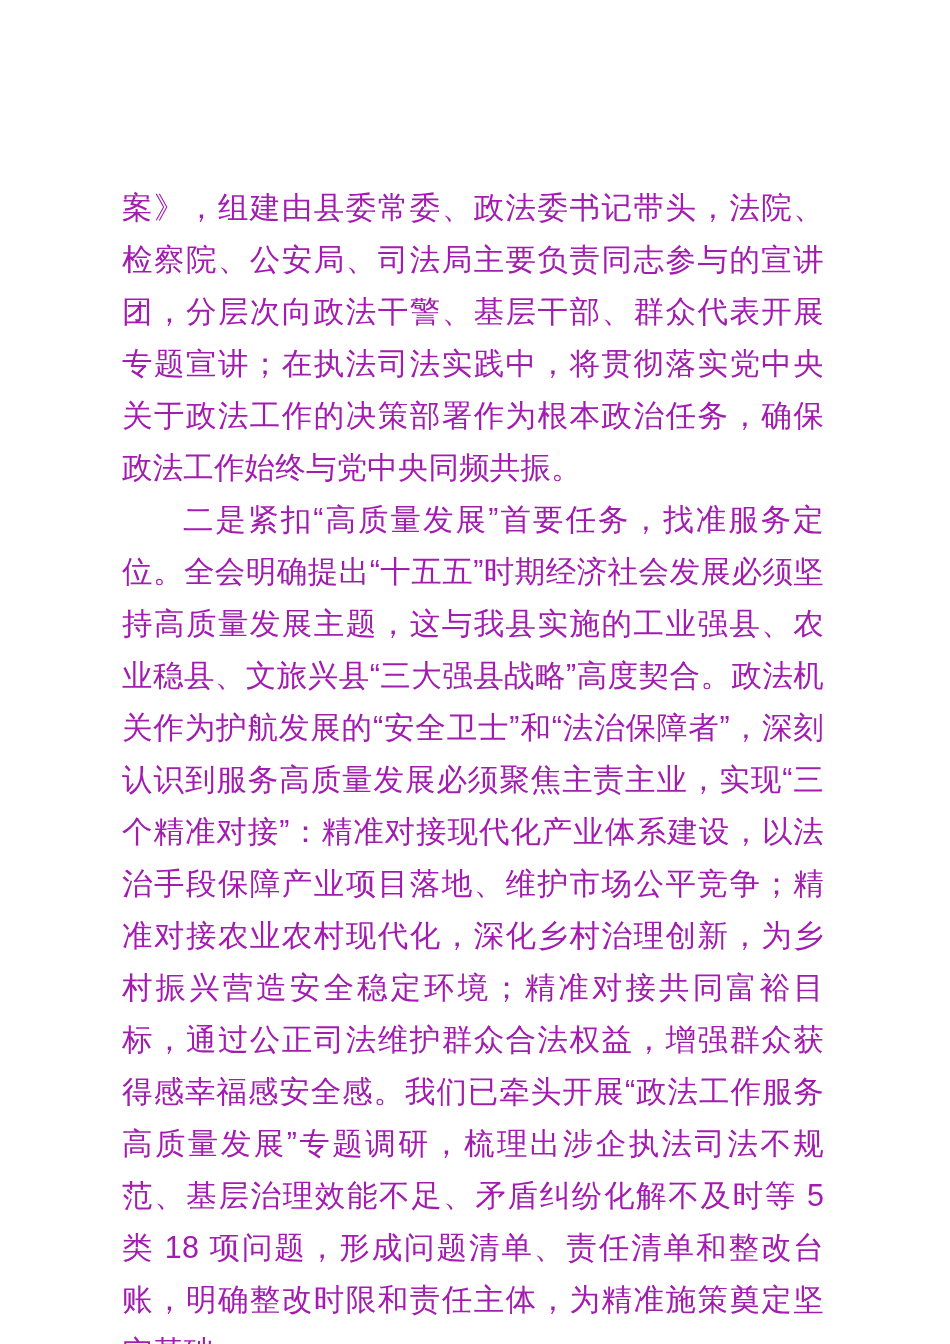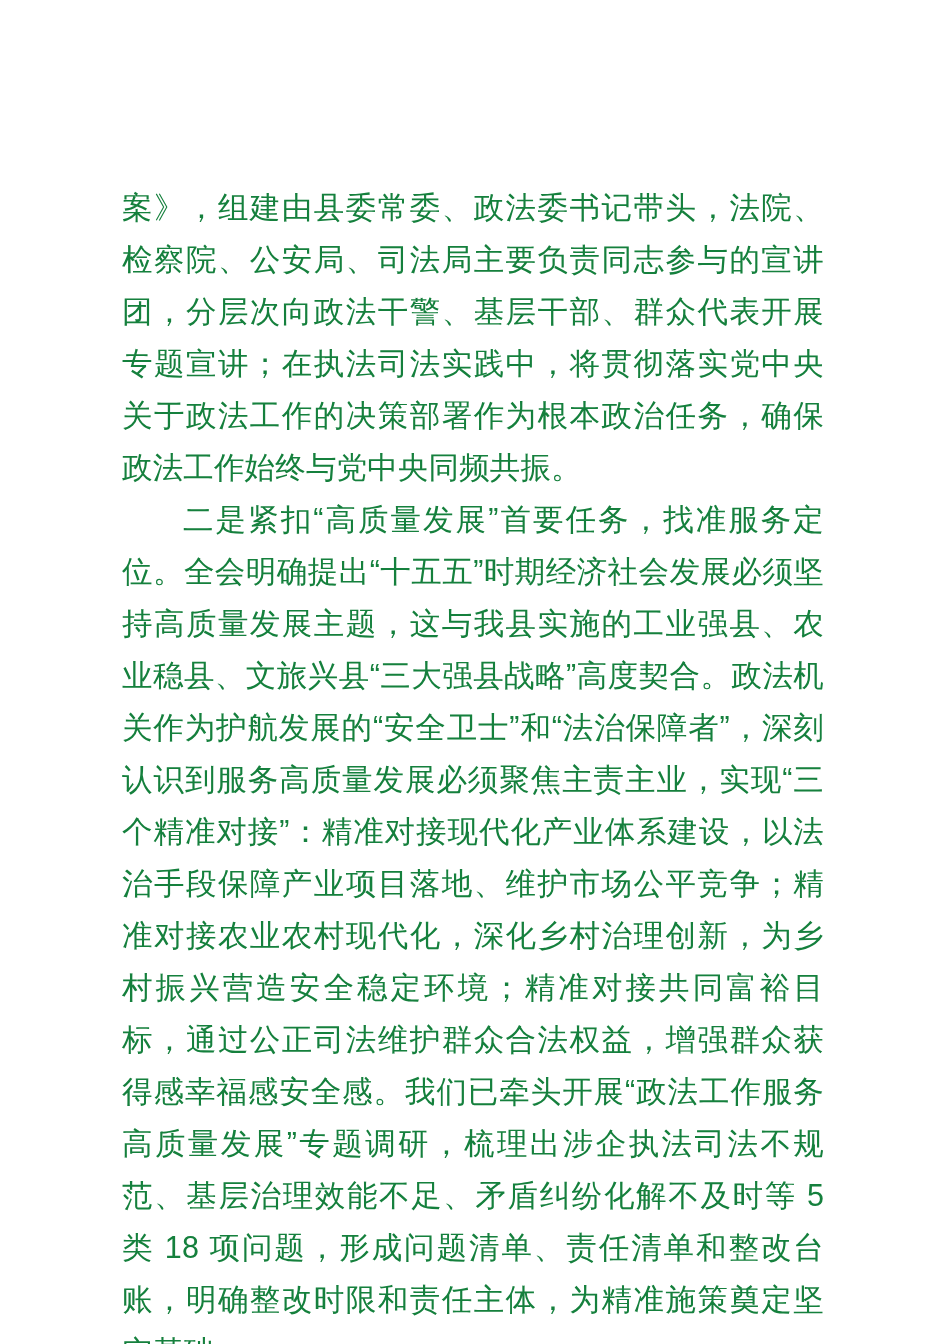--- a/index.html
+++ b/index.html
@@ -21,21 +21,21 @@
   }
   .doc-body {
     position: absolute;
     left: 122px;
     top: 181px;
     width: 702px;
   }
   .para {
     margin: 0;
     padding: 0;
-    color: #15803d;
+    color: #a21caf;
     font-size: 30.5px;
     line-height: 52px;
     text-align: justify;
     text-justify: inter-character;
     text-align-last: left;
     letter-spacing: 0.15px;
     font-weight: 400;
     word-break: break-all;
     white-space: normal;
   }

